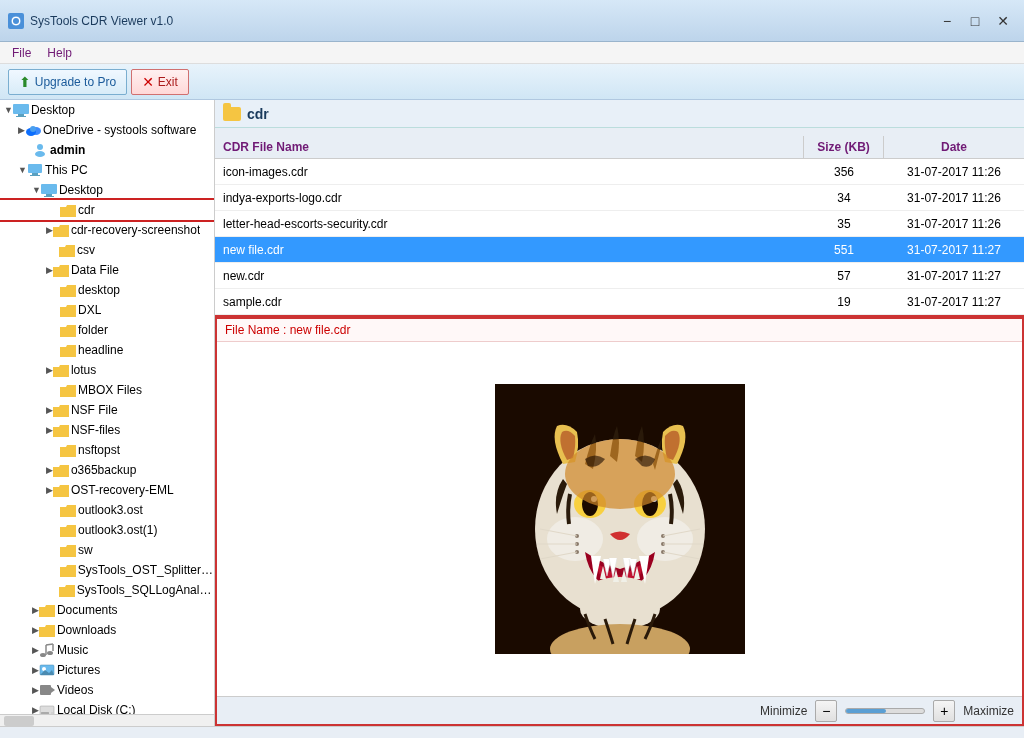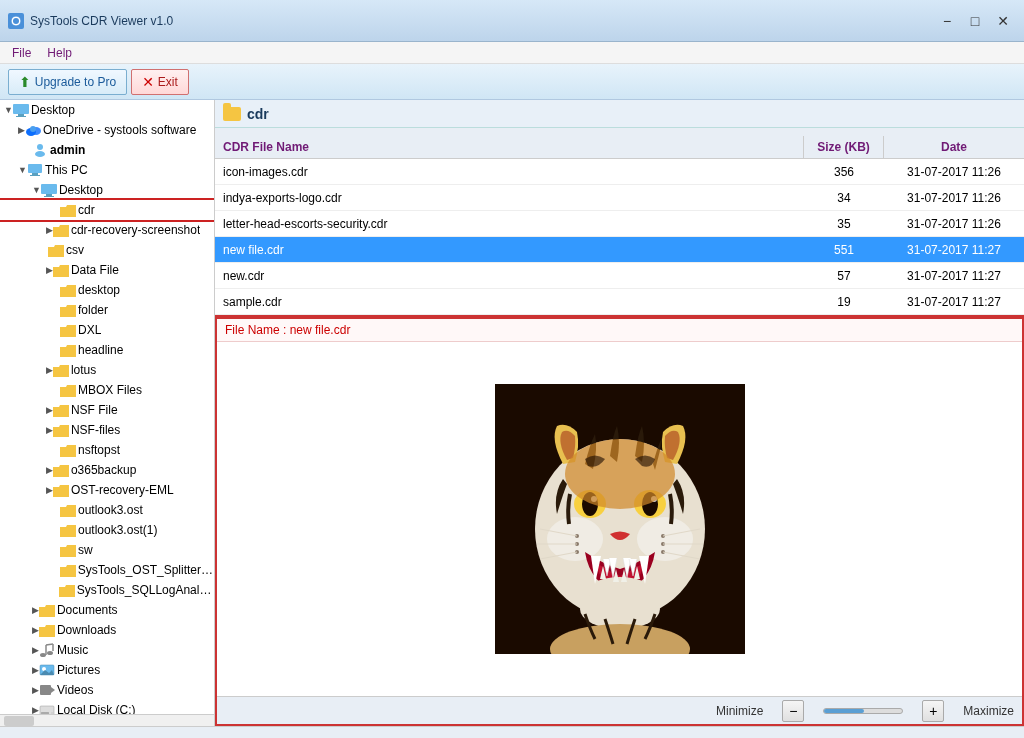--- a/index.html
+++ b/index.html
@@ -60,21 +60,21 @@
 
     
     #preview-panel { flex: 1; border: 2px solid #cc3333; margin: 0; background: white; display: flex; flex-direction: column; overflow: hidden; }
     #preview-header { padding: 4px 8px; font-size: 12px; color: #cc0000; background: #fff8f8; border-bottom: 1px solid #ecc; }
     #preview-content { flex: 1; display: flex; align-items: center; justify-content: center; background: white; overflow: hidden; }
     
     
     #tiger-img { width: 250px; height: 270px; }
 
     
-    #preview-bottom { height: 28px; background: #e8eef5; border-top: 1px solid #ccc; display: flex; align-items: center; justify-content: flex-end; padding: 0 8px; gap: 19px; }
+    #preview-bottom { height: 28px; background: #e8eef5; border-top: 1px solid #ccc; display: flex; align-items: center; justify-content: flex-end; padding: 0 8px; gap: 8px; }
     .zoom-btn { width: 22px; height: 22px; border: 1px solid #aaa; background: linear-gradient(to bottom, #f5f5f5, #e0e0e0); cursor: pointer; display: flex; align-items: center; justify-content: center; font-size: 14px; border-radius: 2px; }
     .zoom-bar { width: 80px; height: 6px; background: #ddd; border: 1px solid #aaa; border-radius: 3px; position: relative; }
     .zoom-bar-fill { width: 40px; height: 100%; background: #5a9fd4; border-radius: 3px; }
 
     
     #statusbar { height: 32px; background: #e8eef5; border-top: 1px solid #ccc; display: flex; align-items: center; padding: 0 8px; font-size: 12px; color: #333; }
 
     
     #left-panel::-webkit-scrollbar { width: 10px; }
 
@@ -193,21 +193,21 @@
       <div class="tree-item" style="padding-left:46px;">
         <span class="expand-arrow">▶</span>
         <span class="tree-icon">
             <svg width="16" height="13" viewBox="0 0 16 13">
               <path d="M0,3 L6,3 L7,1 L16,1 L16,13 L0,13 Z" fill="#f5c542"></path>
             </svg>
           </span>
         <span class="tree-label">cdr-recovery-screenshot</span>
       </div>
 
-      <div class="tree-item" style="padding-left:34px;">
+      <div class="tree-item" style="padding-left:45px;">
         <span style="width:14px;display:inline-block;"></span>
         <span class="tree-icon">
             <svg width="16" height="13" viewBox="0 0 16 13">
               <path d="M0,3 L6,3 L7,1 L16,1 L16,13 L0,13 Z" fill="#f5c542"></path>
             </svg>
           </span>
         <span class="tree-label">csv</span>
       </div>
 
       <div class="tree-item" style="padding-left:46px;">
@@ -230,31 +230,31 @@
         <span class="tree-label">desktop</span>
       </div>
 
       <div class="tree-item" style="padding-left:46px;">
         <span style="width:14px;display:inline-block;"></span>
         <span class="tree-icon">
             <svg width="16" height="13" viewBox="0 0 16 13">
               <path d="M0,3 L6,3 L7,1 L16,1 L16,13 L0,13 Z" fill="#f5c542"></path>
             </svg>
           </span>
+        <span class="tree-label">DXL</span>
+      </div>
+
+      <div class="tree-item" style="padding-left:46px;">
+        <span style="width:14px;display:inline-block;"></span>
+        <span class="tree-icon">
+            <svg width="16" height="13" viewBox="0 0 16 13">
+              <path d="M0,3 L6,3 L7,1 L16,1 L16,13 L0,13 Z" fill="#f5c542"></path>
+            </svg>
+          </span>
         <span class="tree-label">folder</span>
-      </div>
-
-      <div class="tree-item" style="padding-left:46px;">
-        <span style="width:14px;display:inline-block;"></span>
-        <span class="tree-icon">
-            <svg width="16" height="13" viewBox="0 0 16 13">
-              <path d="M0,3 L6,3 L7,1 L16,1 L16,13 L0,13 Z" fill="#f5c542"></path>
-            </svg>
-          </span>
-        <span class="tree-label">DXL</span>
       </div>
 
       <div class="tree-item" style="padding-left:46px;">
         <span style="width:14px;display:inline-block;"></span>
         <span class="tree-icon">
             <svg width="16" height="13" viewBox="0 0 16 13">
               <path d="M0,3 L6,3 L7,1 L16,1 L16,13 L0,13 Z" fill="#f5c542"></path>
             </svg>
           </span>
         <span class="tree-label">headline</span>

